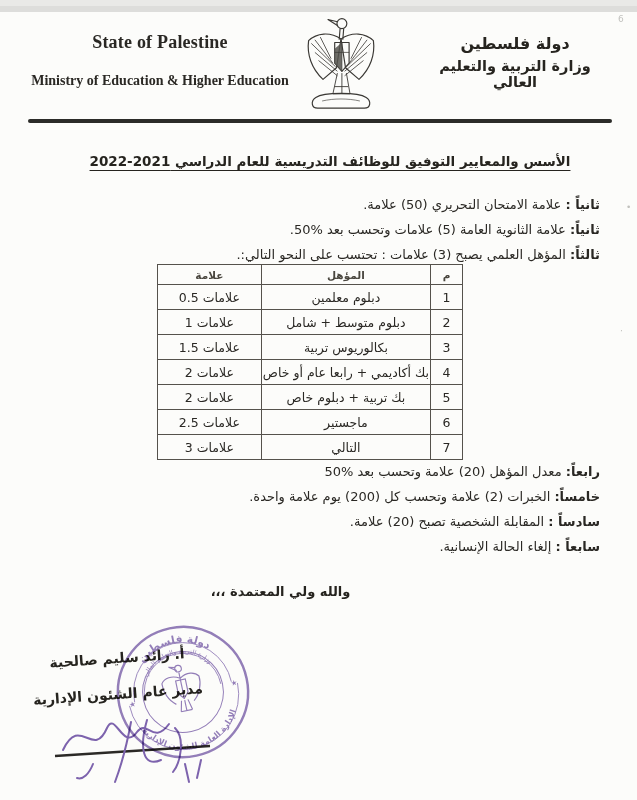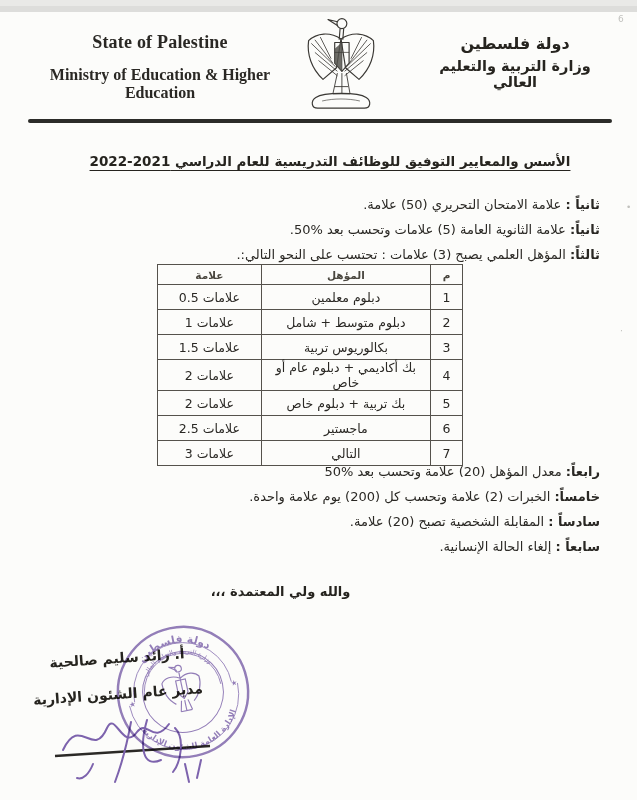--- a/index.html
+++ b/index.html
@@ -10,21 +10,21 @@
     position:relative; overflow:hidden;
   }
   .page { position:absolute; left:0; top:6px; width:637px; height:794px; background:#fcfcfa; }
   .scan-strip { position:absolute; left:0; top:0; width:637px; height:6px; background:#dddddb; }
   .artifact { position:absolute; color:#9a9a96; font-size:9px; opacity:.6; }
 
   
   .hdr-en { position:absolute; left:26px; top:26px; width:268px; text-align:center; color:#2a2824;
             font-family:"Liberation Serif","DejaVu Serif",serif; }
   .hdr-en .l1 { font-size:18px; font-weight:700; letter-spacing:.2px; }
-  .hdr-en .l2 { font-size:16px; font-weight:700; margin-top:13px; }
+  .hdr-en .l2 { font-size:14px; font-weight:700; margin-top:20px; }
   .hdr-ar { position:absolute; left:415px; top:28px; width:200px; text-align:center; color:#26241f; direction:rtl; }
   .hdr-ar .l1 { font-size:16px; font-weight:700; }
   .hdr-ar .l2 { font-size:14.5px; font-weight:700; margin-top:5px; }
   .emblem { position:absolute; left:296px; top:6px; width:90px; height:106px; }
   .hdr-rule { position:absolute; left:28px; top:113px; width:584px; height:4px; background:#2b2b28; border-radius:2px; }
 
   
   .doc-title { position:absolute; left:85px; top:147px; width:490px; text-align:center; direction:rtl;
                font-size:13.5px; font-weight:700; color:#26241f;
                text-decoration:underline; text-underline-offset:4px; }
@@ -140,21 +140,21 @@
         <td>دبلوم متوسط + شامل</td>
         <td class="marks-val">1 علامات</td>
       </tr>
       <tr>
         <td>3</td>
         <td>بكالوريوس تربية</td>
         <td class="marks-val">1.5 علامات</td>
       </tr>
       <tr>
         <td>4</td>
-        <td>بك أكاديمي + دبلوم عام أو خاص</td>
+        <td>بك أكاديمي + رابعا عام أو خاص</td>
         <td class="marks-val">2 علامات</td>
       </tr>
       <tr>
         <td>5</td>
         <td>بك تربية + دبلوم خاص</td>
         <td class="marks-val">2 علامات</td>
       </tr>
       <tr>
         <td>6</td>
         <td>ماجستير</td>

